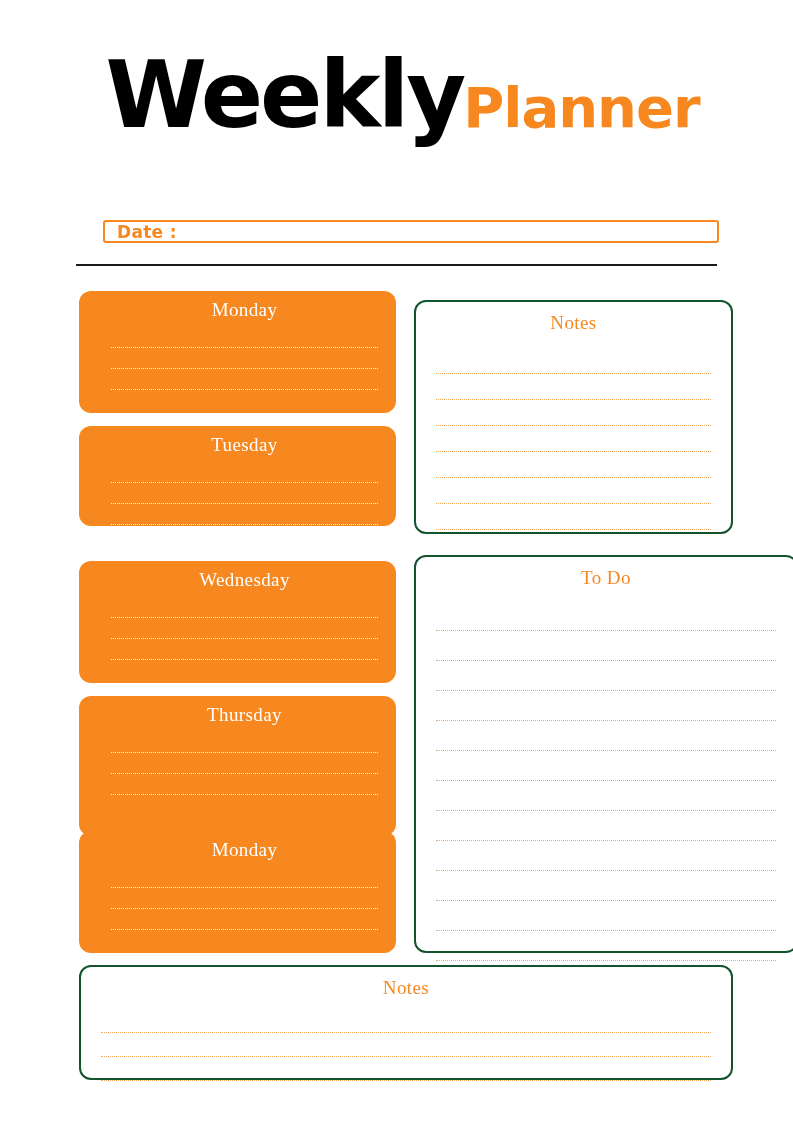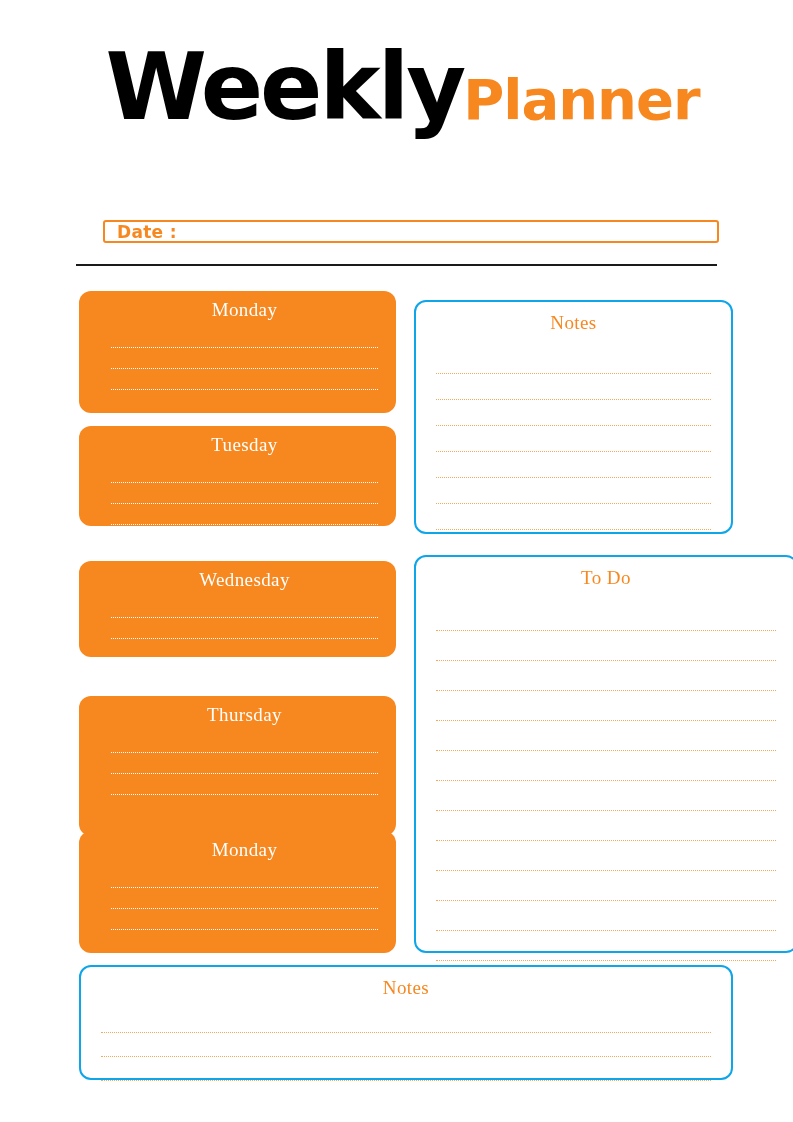--- a/index.html
+++ b/index.html
@@ -20,21 +20,21 @@
     position: absolute;
     inset: 0;
     background: #ffffff;
   }
 
   
   .title-block {
     position: absolute;
     left: 0;
     right: 0;
-    top: 42px;
+    top: 50px;
     text-align: center;
     white-space: nowrap;
     padding-left: 12px;
   }
   .title-main {
     font-family: "DejaVu Sans", sans-serif;
     font-weight: 700;
     font-size: 92px;
     letter-spacing: -3px;
     color: #000000;
@@ -103,40 +103,40 @@
     letter-spacing: 0.4px;
   }
   .day-lines .ln {
     border-bottom: 1.5px dotted #ffffff;
     height: 21px;
   }
 
   
   .panel {
     position: absolute;
-    border: 2px solid #0ea5e9;
+    border: 2px solid #14532d;
     border-radius: 12px;
     background: #ffffff;
     padding: 10px 20px 12px 20px;
   }
   .panel-title {
     font-family: "Liberation Serif", serif;
     font-size: 19px;
     color: #F7871F;
     text-align: center;
     letter-spacing: 0.4px;
   }
   .panel-lines .ln {
     border-bottom: 1.5px dotted #F7A85A;
   }
 
   
   #card-mon   { left: 79px;  top: 291px; width: 317px; height: 122px; }
   #card-tue   { left: 79px;  top: 426px; width: 317px; height: 100px; }
-  #card-wed   { left: 79px;  top: 561px; width: 317px; height: 96px; }
+  #card-wed   { left: 79px;  top: 561px; width: 317px; height: 122px; }
   #card-thu   { left: 79px;  top: 696px; width: 317px; height: 140px; }
   #card-mon2  { left: 79px;  top: 831px; width: 317px; height: 122px; }
 
   #panel-notes { left: 414px; top: 300px; width: 319px; height: 234px; }
   #panel-todo  { left: 414px; top: 555px; width: 384px; height: 398px; }
   #panel-notes2{ left: 79px;  top: 965px; width: 654px; height: 115px; }
 
   #panel-notes .panel-lines { margin-top: 14px; }
   #panel-notes .ln { height: 26px; }
 

